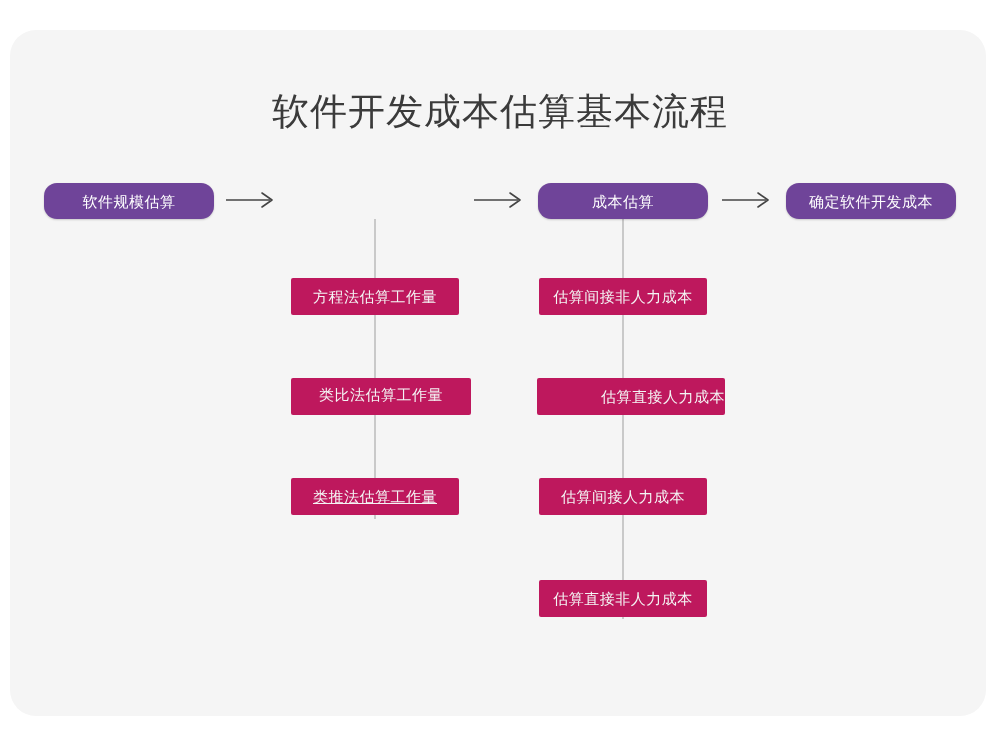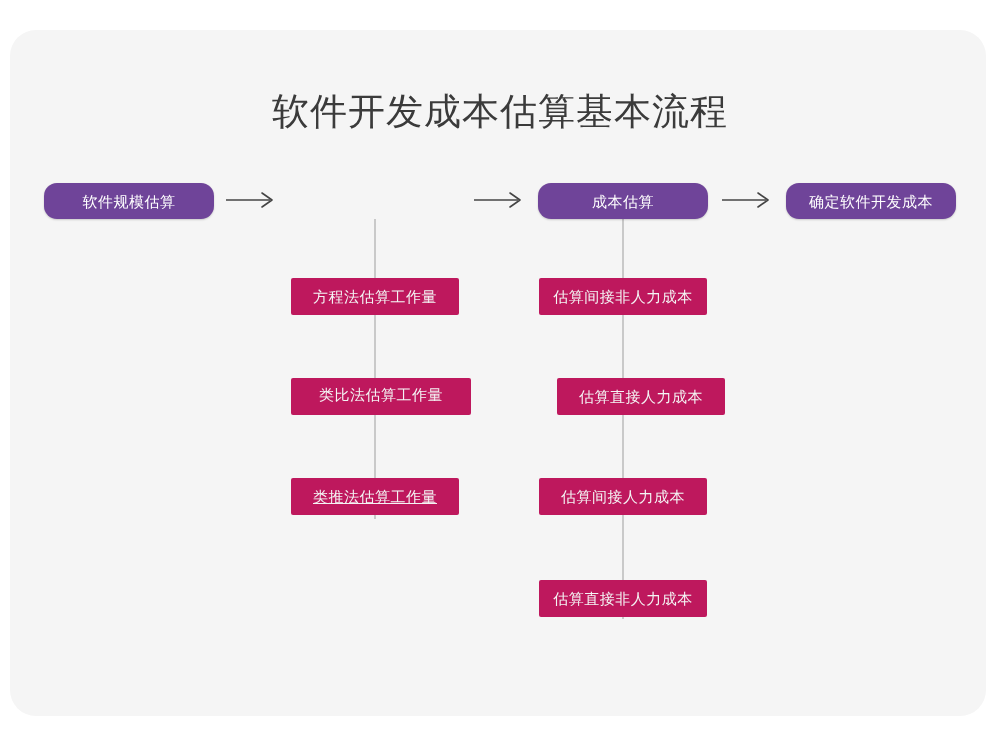--- a/index.html
+++ b/index.html
@@ -152,21 +152,21 @@
     </div>
 
     <div class="node sub" style="left:291px; top:478px; width:168px;text-decoration:underline;">
       <span>类推法估算工作量</span>
     </div>
 
     <div class="node sub" style="left:539px; top:278px; width:168px;">
       <span>估算间接非人力成本</span>
     </div>
 
-    <div class="node sub" style="left:557px; top:378px; width:168px;">
+    <div class="node sub" style="left:537px; top:378px; width:188px;justify-content:flex-end;">
       <span>估算直接人力成本</span>
     </div>
 
     <div class="node sub" style="left:539px; top:580px; width:168px;">
       <span>估算直接非人力成本</span>
     </div>
 
     <div class="node sub" style="left:539px; top:478px; width:168px;">
       <span>估算间接人力成本</span>
     </div>

